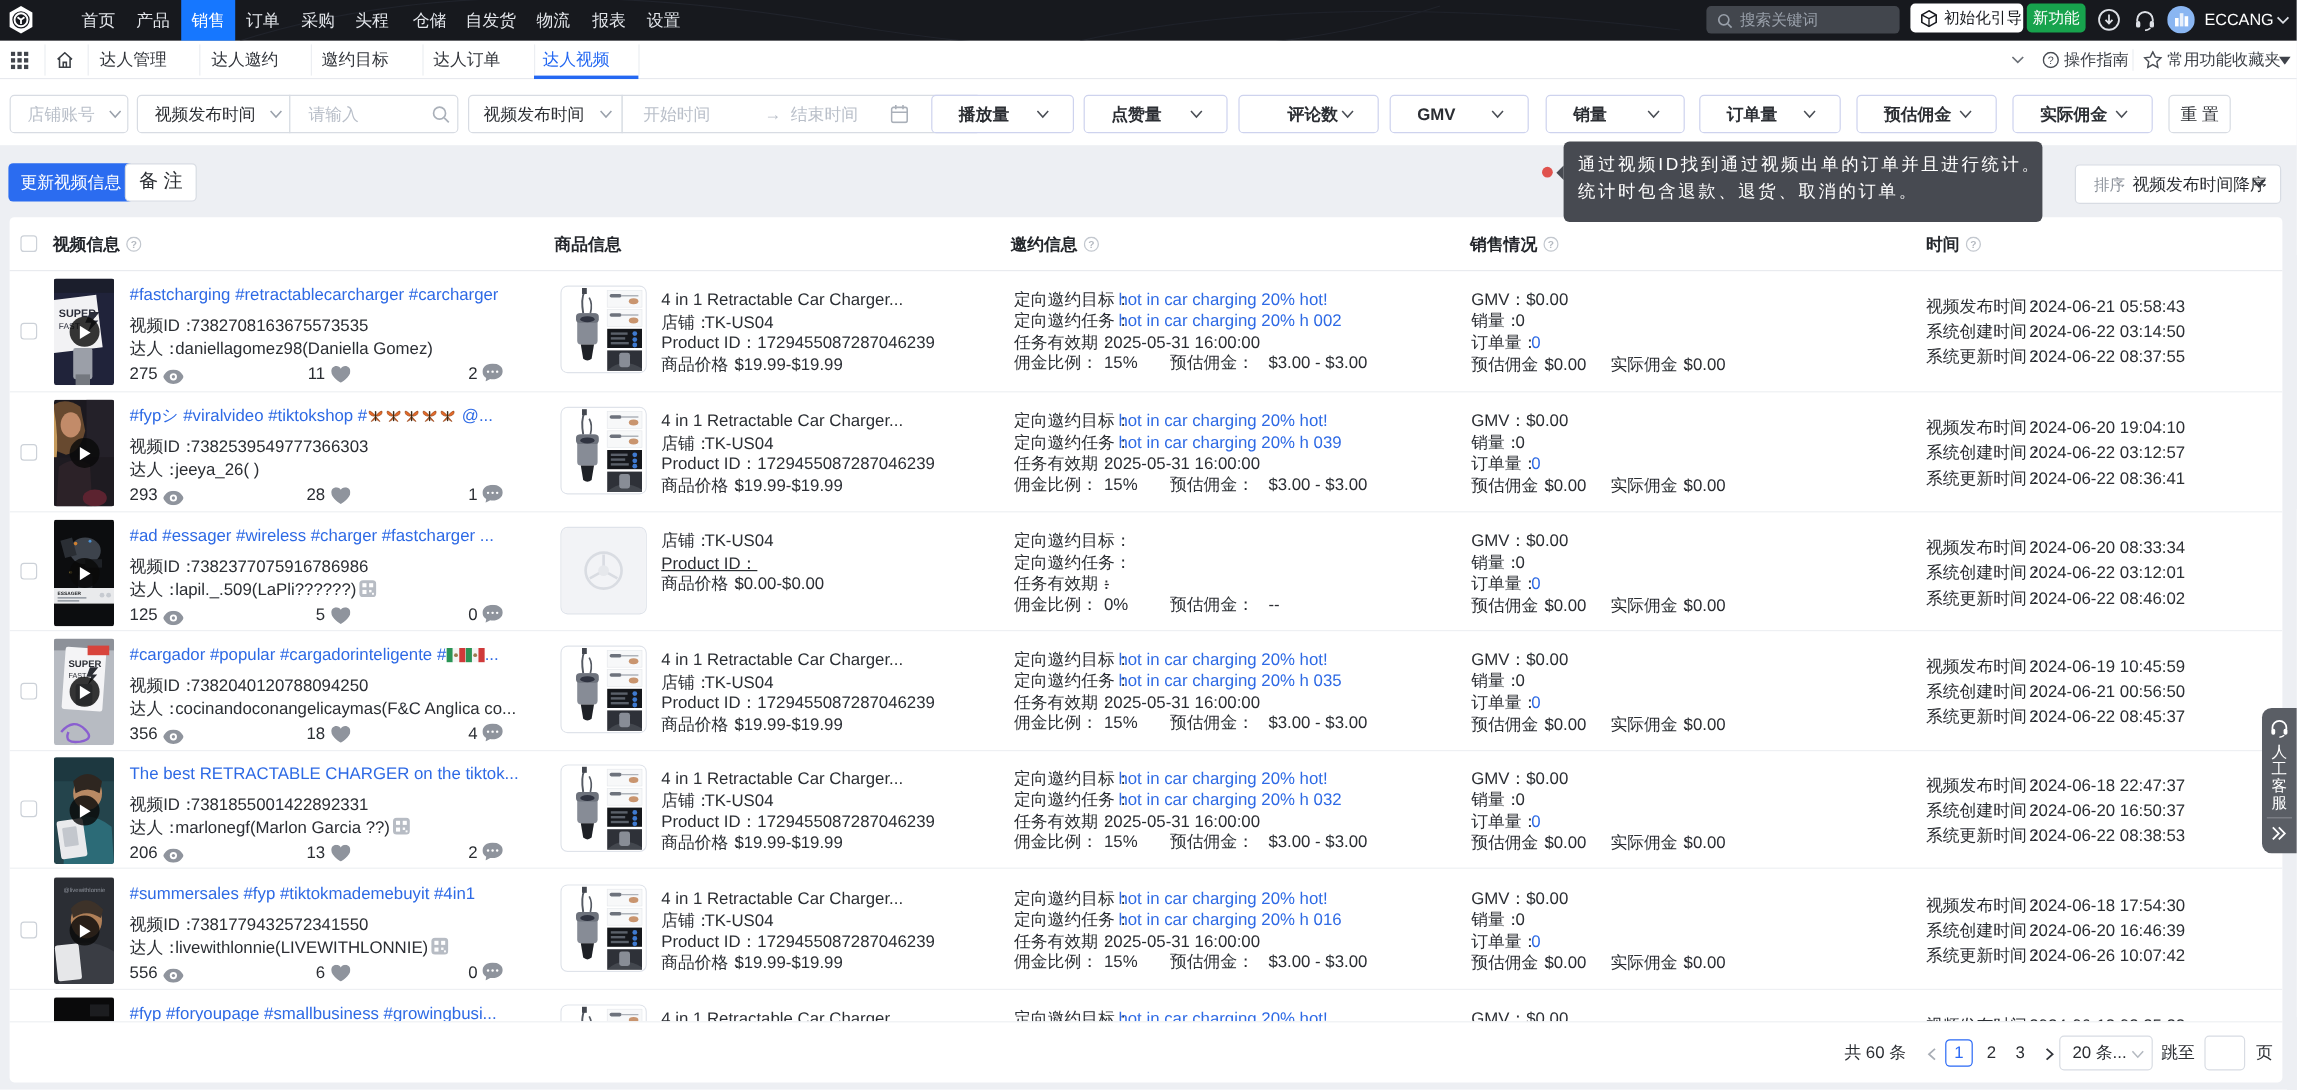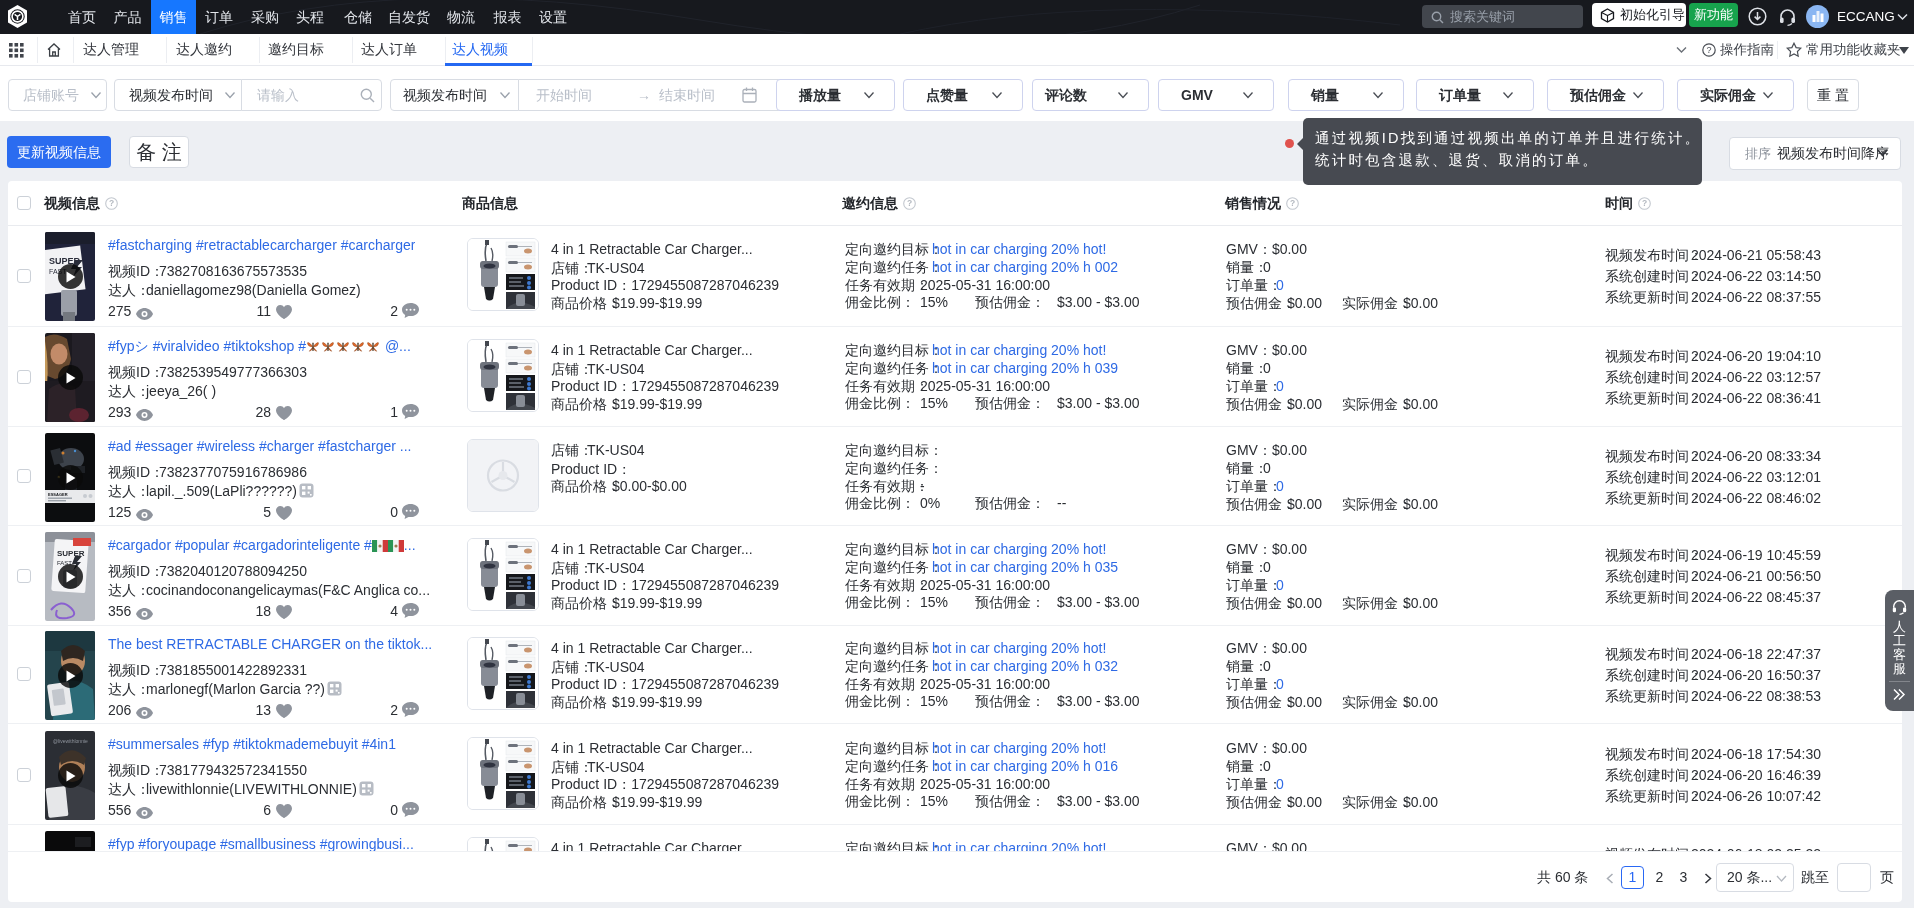--- a/index.html
+++ b/index.html
@@ -14,21 +14,21 @@
 .td{position:absolute;top:3px;height:26px;width:1px;background:#eceef2;}
 .tab{position:absolute;top:0;height:31px;line-height:31px;font-size:14px;color:#33363c;text-align:center;}
 .tab.on{color:#2468f2;}
 .underl{position:absolute;left:445px;top:29px;width:87px;height:3px;background:#2468f2;}
 .fbar{left:0;top:66px;width:1914px;height:55px;background:#fff;}
 .ctl{position:absolute;top:13px;height:32px;border:1px solid #d8dce3;border-radius:4px;background:#fff;font-size:14px;line-height:30px;}
 .ctl.lav{border-color:#ced3ee;font-weight:bold;}
 .ph{color:#b9bfc9;}
 .val{color:#2b2e33;}
 .btnrow-blue{position:absolute;left:7px;top:136px;width:104px;height:32px;background:#2b6cf0;border-radius:4px;color:#fff;text-align:center;line-height:32px;font-size:14px;}
-.btnrow-white{position:absolute;left:129px;top:136px;width:60px;height:32px;background:#fff;border:1px solid #d8dce3;border-radius:4px;color:#2b2e33;text-align:center;line-height:30px;font-size:20px;}
+.btnrow-white{position:absolute;left:104px;top:136px;width:60px;height:32px;background:#fff;border:1px solid #d8dce3;border-radius:4px;color:#2b2e33;text-align:center;line-height:30px;font-size:16px;}
 .sortbox{position:absolute;left:1729px;top:137px;width:172px;height:33px;background:#fff;border:1px solid #d8dce3;border-radius:4px;line-height:31px;font-size:14px;}
 .card{left:8px;top:181px;width:1894px;height:721px;background:#fff;border-radius:4px;}
 .thead{position:absolute;left:0;top:0;width:1894px;height:45px;border-bottom:1px solid #e9ebef;}
 .hth{position:absolute;top:0;height:45px;line-height:45px;font-weight:bold;font-size:14px;color:#23262b;}
 .cb{position:absolute;width:14px;height:14px;border:1px solid #ccd1d8;border-radius:3px;background:#fff;}
 .rows{position:absolute;left:0;top:45px;width:1894px;height:625px;overflow:hidden;}
 .row{position:absolute;left:0;width:1894px;}
 .row .bline{position:absolute;left:0;bottom:0;width:1894px;height:1px;background:#eef0f3;}
 .thumb{position:absolute;left:37px;width:50px;height:89px;border-radius:2px;overflow:hidden;}
 .play{position:absolute;left:49.5px;width:25px;height:25px;border-radius:50%;background:rgba(10,10,10,.82);}
@@ -166,21 +166,21 @@
       <path d="M4.5 0.5 V4 M10.5 0.5 V4 M1 6.5 H14" stroke="#aab0b9" stroke-width="1.3"></path>
     </svg>
     <div class="ctl lav" style="left:776px;width:119px;"><span class="val" style="margin-left:22px;">播放量</span></div>
     <svg class="abs" style="left:863px;top:24.5px" width="12" height="9" viewBox="0 0 12 9">
       <path d="M1.5 1.5 L6 6.5 L10.5 1.5" stroke="#4a4e55" stroke-width="1.3" fill="none"></path>
     </svg>
     <div class="ctl lav" style="left:903px;width:120px;"><span class="val" style="margin-left:22px;">点赞量</span></div>
     <svg class="abs" style="left:991px;top:24.5px" width="12" height="9" viewBox="0 0 12 9">
       <path d="M1.5 1.5 L6 6.5 L10.5 1.5" stroke="#4a4e55" stroke-width="1.3" fill="none"></path>
     </svg>
-    <div class="ctl lav" style="left:1032px;width:117px;"><span class="val" style="margin-left:12px;">评论数</span></div>
+    <div class="ctl lav" style="left:1032px;width:117px;"><span class="val" style="margin-left:40px;">评论数</span></div>
     <svg class="abs" style="left:1117px;top:24.5px" width="12" height="9" viewBox="0 0 12 9">
       <path d="M1.5 1.5 L6 6.5 L10.5 1.5" stroke="#4a4e55" stroke-width="1.3" fill="none"></path>
     </svg>
     <div class="ctl lav" style="left:1158px;width:116px;"><span class="val" style="margin-left:22px;">GMV</span></div>
     <svg class="abs" style="left:1242px;top:24.5px" width="12" height="9" viewBox="0 0 12 9">
       <path d="M1.5 1.5 L6 6.5 L10.5 1.5" stroke="#4a4e55" stroke-width="1.3" fill="none"></path>
     </svg>
     <div class="ctl lav" style="left:1288px;width:116px;"><span class="val" style="margin-left:22px;">销量</span></div>
     <svg class="abs" style="left:1372px;top:24.5px" width="12" height="9" viewBox="0 0 12 9">
       <path d="M1.5 1.5 L6 6.5 L10.5 1.5" stroke="#4a4e55" stroke-width="1.3" fill="none"></path>
@@ -480,21 +480,21 @@
           </svg></div>
         <div class="pimg" style="top:12px;"><svg width="70" height="71" viewBox="0 0 70 71">
             <rect width="70" height="71" fill="#f2f3f6"></rect>
             <g stroke="#d9dce2" stroke-width="2.2" fill="none">
               <circle cx="35" cy="35.5" r="15"></circle>
               <path d="M35 35.5 L35 22 M35 35.5 L23.5 42 M35 35.5 L46.5 42"></path>
             </g>
             <circle cx="35" cy="35.5" r="4.5" fill="#e6e8ec"></circle>
           </svg></div>
         <div class="ln" style="left:543px;top:14px;"><span class="lb" style="width:36px;">店铺：</span>TK-US04</div>
-        <div class="ln" style="left:543px;top:32.5px;">Product ID：</div>
+        <div class="ln" style="left:543px;top:32.5px;text-decoration:underline;">Product ID：</div>
         <div class="ln" style="left:543px;top:50px;"><span class="lb" style="width:61px;">商品价格：</span>$0.00-$0.00</div>
         <div class="ln" style="left:837px;top:14px;">定向邀约目标：</div>
         <div class="ln" style="left:837px;top:31.5px;">定向邀约任务：</div>
         <div class="ln" style="left:837px;top:50px;"><span class="lb" style="width:75px;">任务有效期：</span>-</div>
         <div class="ln" style="left:837px;top:67px;"><span class="lb" style="width:75px;">佣金比例：</span>0%</div>
         <div class="ln" style="left:967px;top:67px;"><span class="lb" style="width:82px;">预估佣金：</span>--</div>
         <div class="ln" style="left:1218px;top:14px;">GMV：$0.00</div>
         <div class="ln" style="left:1218px;top:31.5px;"><span class="lb" style="width:37px;">销量：</span>0</div>
         <div class="ln" style="left:1218px;top:50px;"><span class="lb" style="width:50px;">订单量：</span><span class="lnk">0</span></div>
         <div class="ln" style="left:1218px;top:68px;"><span class="lb" style="width:61px;">预估佣金：</span>$0.00</div>

